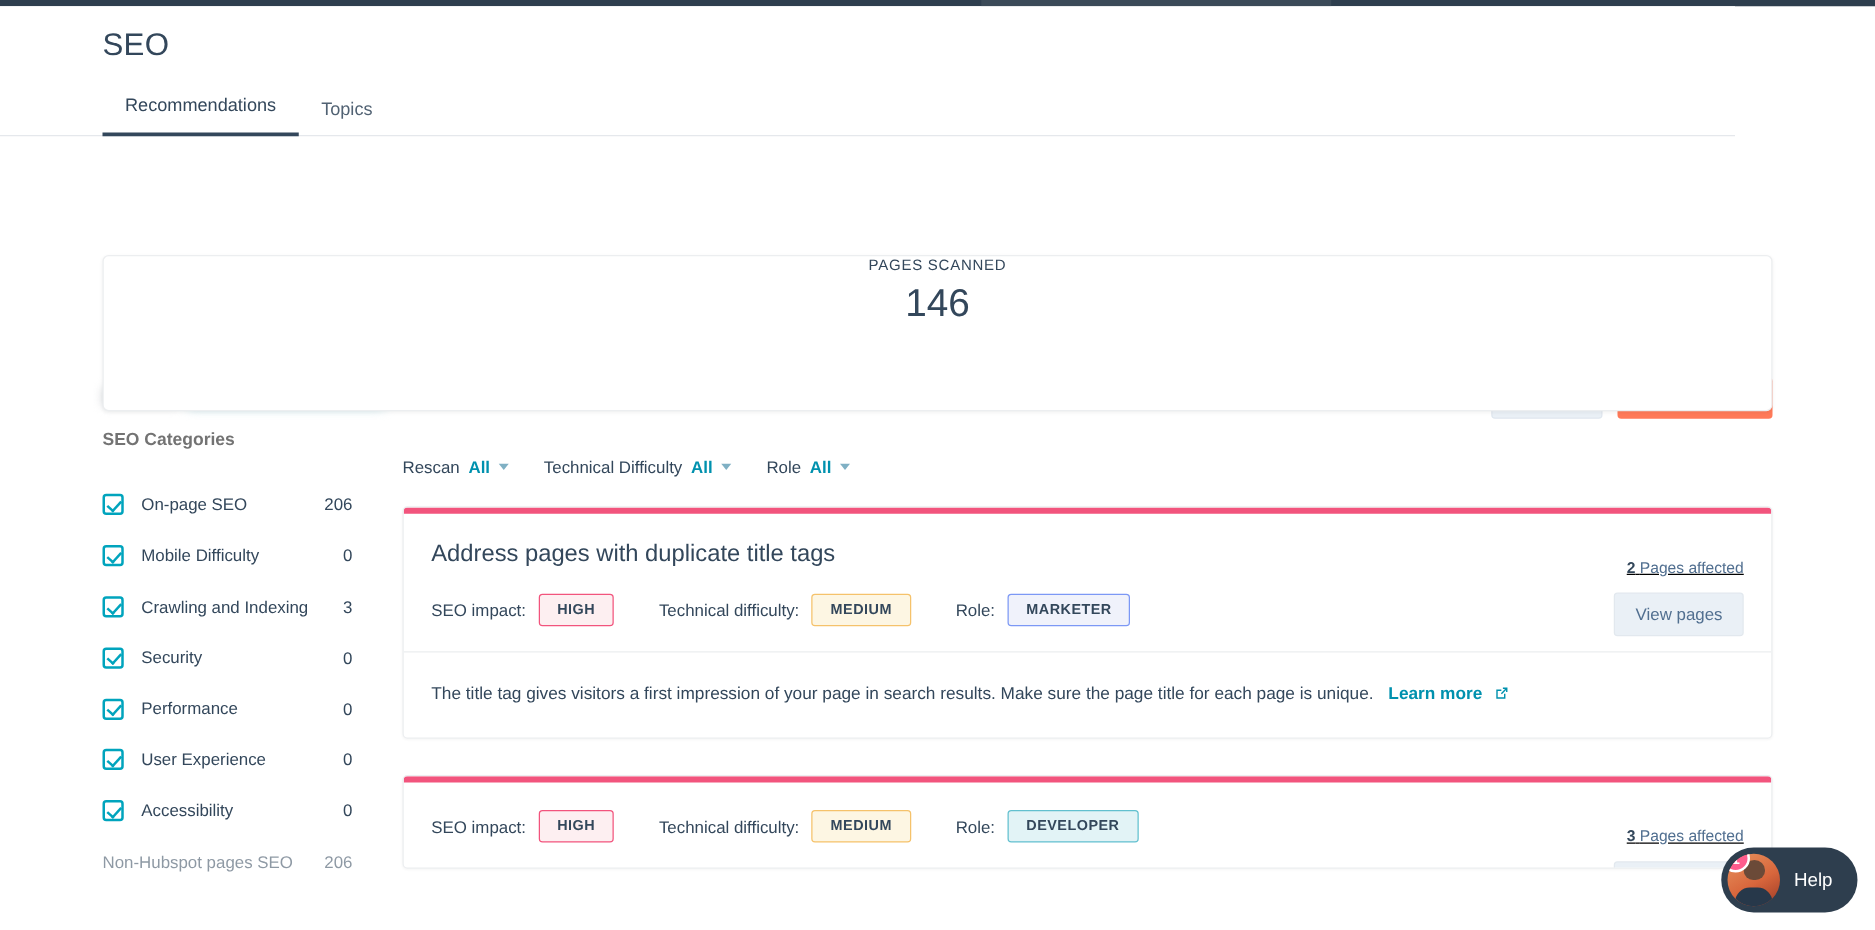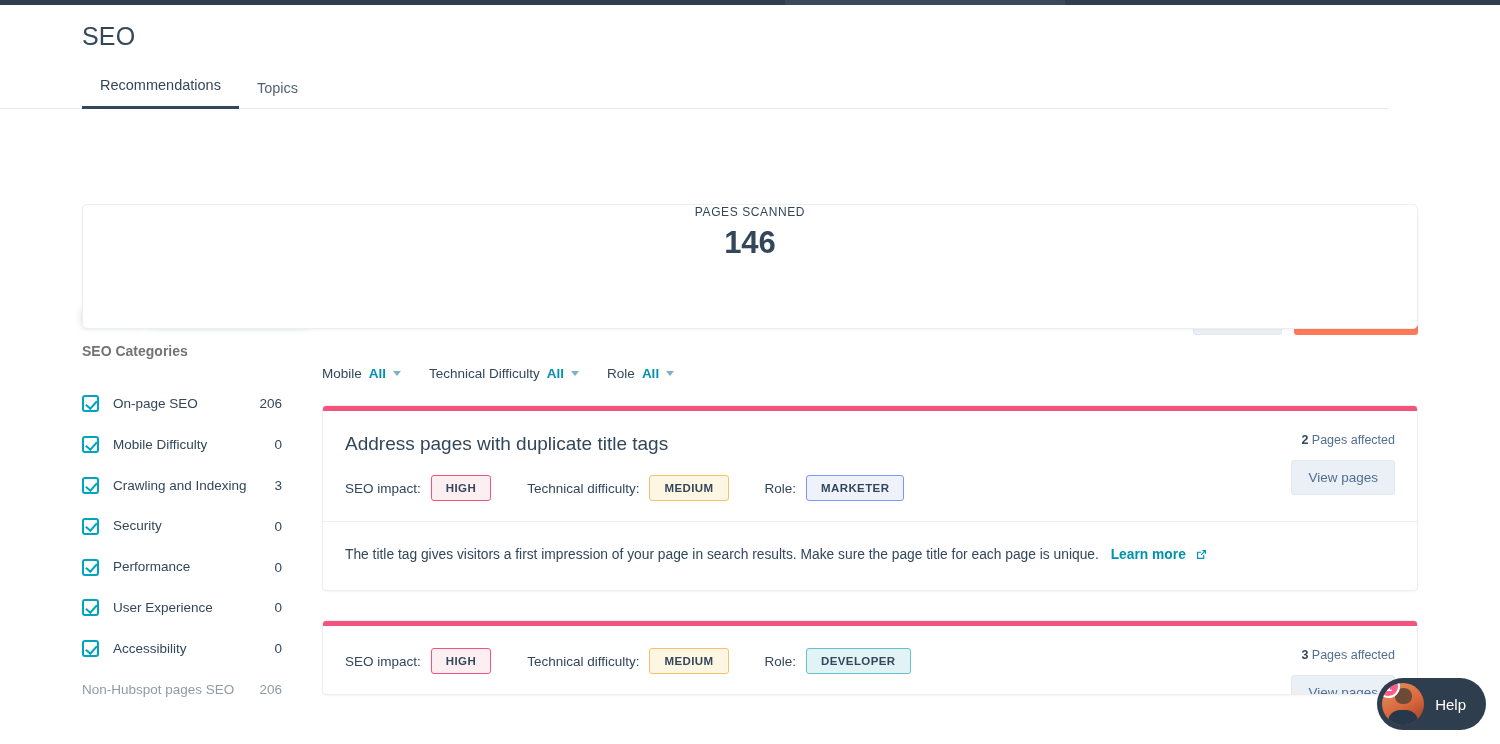--- a/index.html
+++ b/index.html
@@ -109,21 +109,21 @@
     border: 1px solid #eceef0;
     border-radius: 5px;
     box-shadow: 0 1px 3px rgba(0,0,0,.05);
     display: flex;
   }
   .stat { flex: 1; display: flex; flex-direction: column; align-items: center; }
   .stat-label {
     font-size: 12px; color: #33475b; letter-spacing: .6px;
     text-transform: uppercase; margin-bottom: 6px;
   }
-  .stat-value { font-size: 31px; color: #33475b; font-weight: 700; }
+  .stat-value { font-size: 31px; color: #33475b; font-weight: 400; }
 
   
   .sidebar { position: absolute; left: 82px; top: 343px; width: 200px; }
   .sidebar-title { font-size: 14px; color: #737373; font-weight: 700; margin-bottom: 36px; }
   .cat-item {
     display: flex; align-items: center;
     margin-bottom: 23px; cursor: pointer;
   }
   .cb {
     width: 17px; height: 17px; flex: 0 0 17px;
@@ -181,21 +181,21 @@
     font-size: 11.5px; font-weight: 700; letter-spacing: .4px;
     padding: 6px 14px; border-radius: 3px;
     border: 1px solid; display: inline-block;
   }
   .badge.high   { background: #fdeff1; border-color: #f2547d; color: #33475b; }
   .badge.medium { background: #fdf6e3; border-color: #f5c26b; color: #33475b; }
   .badge.marketer  { background: #f0f2fb; border-color: #7c98f5; color: #33475b; }
   .badge.developer { background: #e2f3f6; border-color: #62c0cf; color: #33475b; }
   .gap-lg { width: 16px; display: inline-block; }
 
-  .rec-right { position: absolute; right: 22px; top: 22px; text-align: right; }
+  .rec-right { position: absolute; right: 22px; top: 36px; text-align: right; text-decoration: underline; }
   .pages-affected { font-size: 12.5px; color: #516f90; margin-bottom: 13px; white-space: nowrap; }
   .pages-affected b { color: #33475b; font-weight: 700; }
   .btn-view {
     background: #eaf0f6; color: #516f90;
     border: 1px solid #e2e8ee; border-radius: 3px;
     font-size: 13.5px; padding: 9px 16px;
     cursor: pointer; font-family: inherit;
   }
 
   .rec-desc {
@@ -324,21 +324,21 @@
   </div>
 
   <div class="cat-item cat-partial">
     <span class="cat-name">Non-Hubspot pages SEO</span>
     <span class="cat-count">206</span>
   </div>
 </div>
 
 <div class="filters">
   <div class="filter">
-    <span>Mobile</span>
+    <span>Rescan</span>
     <span class="filter-val">All</span>
     <span class="caret-teal"></span>
   </div>
   <div class="filter">
     <span>Technical Difficulty</span>
     <span class="filter-val">All</span>
     <span class="caret-teal"></span>
   </div>
   <div class="filter">
     <span>Role</span>

